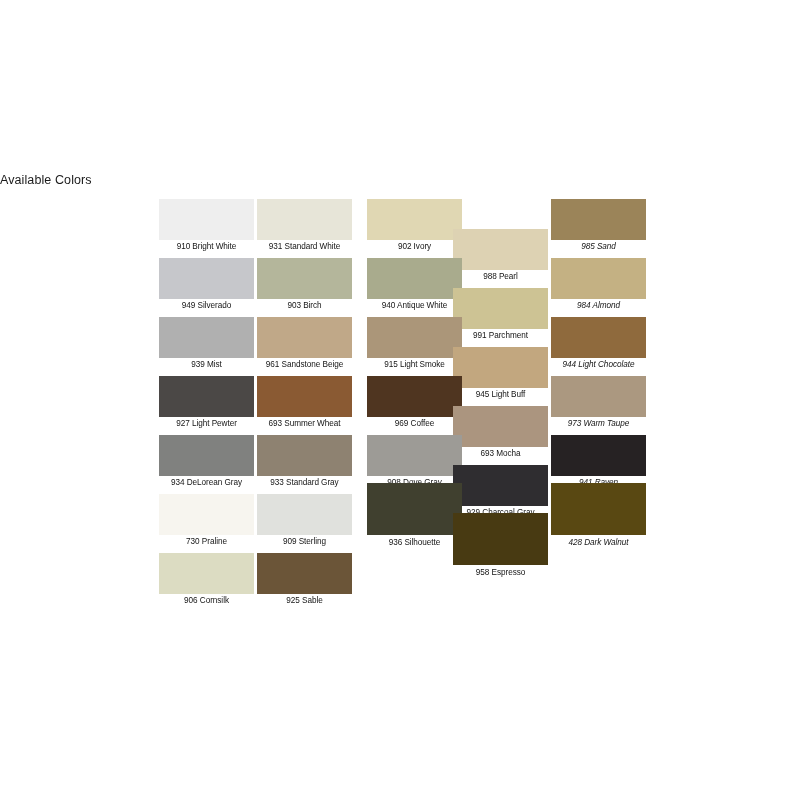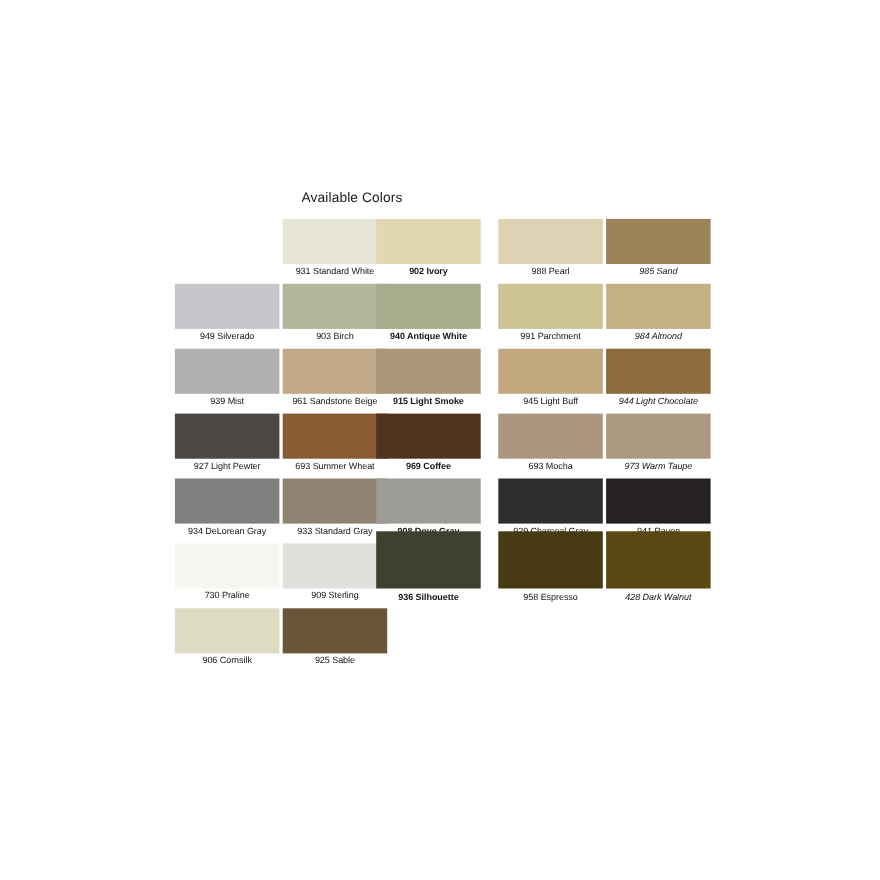--- a/index.html
+++ b/index.html
@@ -16,21 +16,21 @@
   #page {
     position: relative;
     width: 800px;
     height: 800px;
   }
   #chart-title {
     position: absolute;
     left: 0;
     top: 173px;
     width: 640px;
-    text-align: center;
+    text-align: left;
     font-size: 12.5px;
     color: #1b1b1b;
     letter-spacing: 0.1px;
   }
   #swatch-grid {
     position: absolute;
     left: 159px;
     top: 199px;
     width: 500px;
   }
@@ -38,22 +38,22 @@
     position: relative;
     height: 59px;
   }
   .swatch-cell {
     position: absolute;
     top: 0;
     width: 95px;
   }
   .swatch-cell.c0 { left: 0px; }
   .swatch-cell.c1 { left: 98px; }
-  .swatch-cell.c2 { left: 183px; font-weight: bold; }
-  .swatch-cell.c3 { left: 294px; }
+  .swatch-cell.c2 { left: 208px; }
+  .swatch-cell.c3 { left: 294px; margin-top: 30px; }
   .swatch-cell.c4 { left: 392px; font-style: italic; }
   .swatch-chip {
     width: 95px;
     height: 41px;
     display: block;
   }
   .swatch-cell.tall .swatch-chip {
     height: 52px;
     margin-top: -11px;
   }
@@ -73,20 +73,24 @@
 </style>
 </head>
 <body>
 
 <div id="page">
 
   <div id="chart-title">Available Colors</div>
 
   <div id="swatch-grid">
       <div class="swatch-row">
+        <div class="swatch-cell c0">
+          <span class="swatch-chip" title="#eeeeee" style="background: rgb(238, 238, 238);"></span>
+          <span class="swatch-label">910 Bright White</span>
+        </div>
         <div class="swatch-cell c1">
           <span class="swatch-chip" title="#e7e5d8" style="background: rgb(231, 229, 216);"></span>
           <span class="swatch-label">931 Standard White</span>
         </div>
         <div class="swatch-cell c2">
           <span class="swatch-chip" title="#e0d7b3" style="background: rgb(224, 215, 179);"></span>
           <span class="swatch-label">902 Ivory</span>
         </div>
         <div class="swatch-cell c3">
           <span class="swatch-chip" title="#ddd2b3" style="background: rgb(221, 210, 179);"></span>

